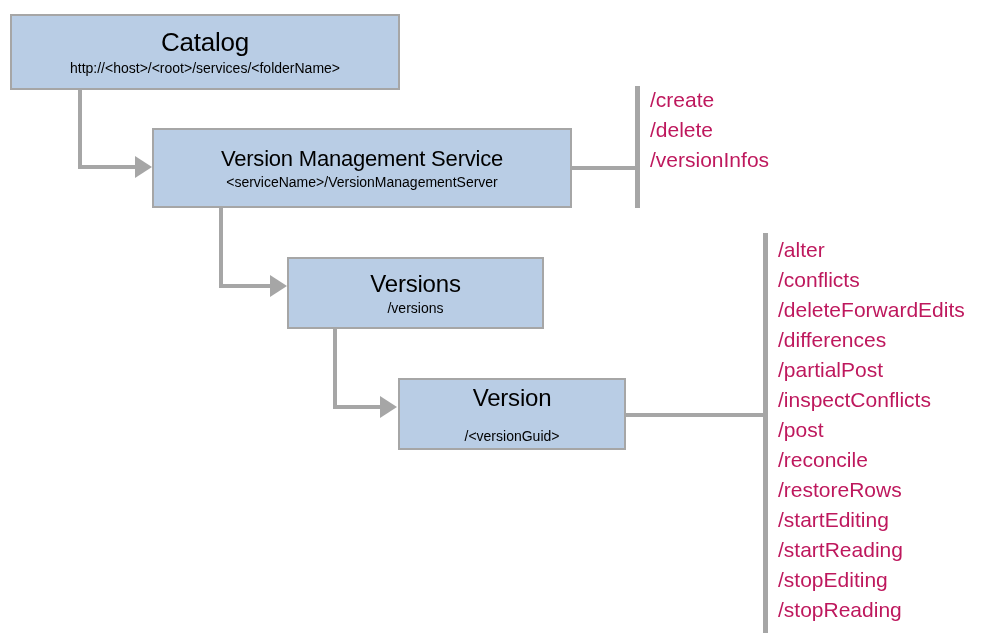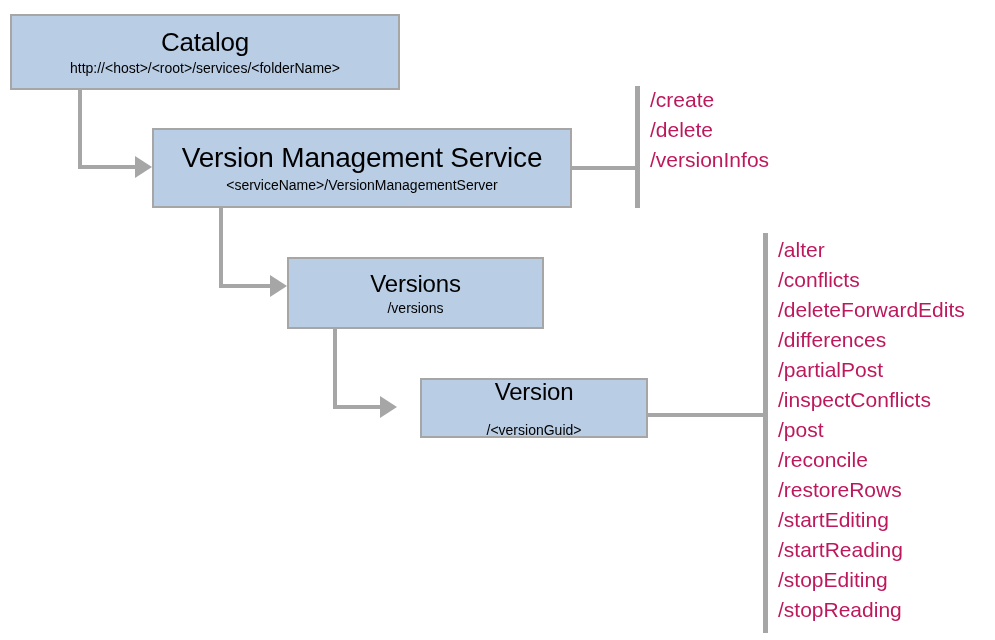--- a/index.html
+++ b/index.html
@@ -27,38 +27,38 @@
     border: 2px solid #a6a6a6;
     display: flex;
     flex-direction: column;
     align-items: center;
     justify-content: center;
     color: #000000;
     text-align: center;
     line-height: 1.05;
   }
   .node-title {
-    font-size: 28px;
+    font-size: 22px;
     font-weight: normal;
     letter-spacing: -0.2px;
     white-space: nowrap;
   }
   .node-sub {
     font-size: 14px;
     font-weight: normal;
     margin-top: 5px;
     white-space: nowrap;
   }
 
   #node-catalog      { left: 10px;  top: 14px;  width: 390px; height: 76px; }
   #node-catalog .node-title { font-size: 26px; }
   #node-vms          { left: 152px; top: 128px; width: 420px; height: 80px; }
   #node-versions     { left: 287px; top: 257px; width: 257px; height: 72px; }
   #node-versions .node-title { font-size: 24px; }
-  #node-version      { left: 420px; top: 378px; width: 228px; height: 60px; gap: 14px; }
+  #node-version      { left: 398px; top: 378px; width: 228px; height: 72px; gap: 14px; }
   #node-version .node-title { font-size: 24px; }
 
   
   .conn-v, .conn-h, .bracket {
     position: absolute;
     background: #a6a6a6;
   }
   .conn-v { width: 4px; }
   .conn-h { height: 4px; }
   .bracket { width: 5px; }

